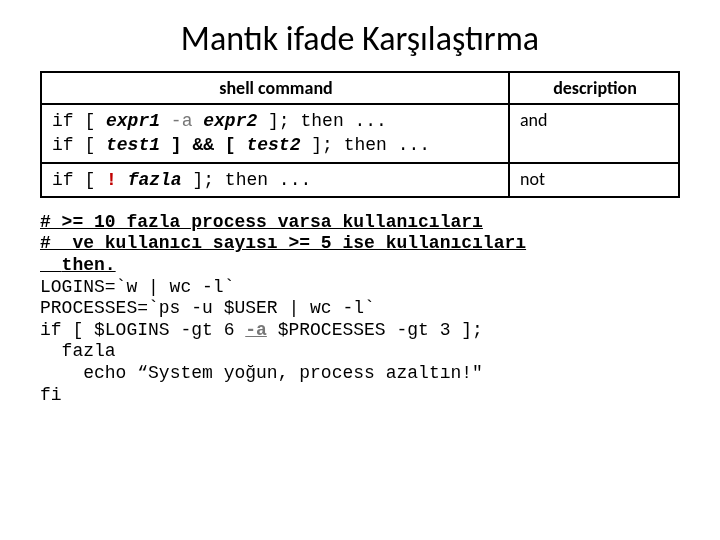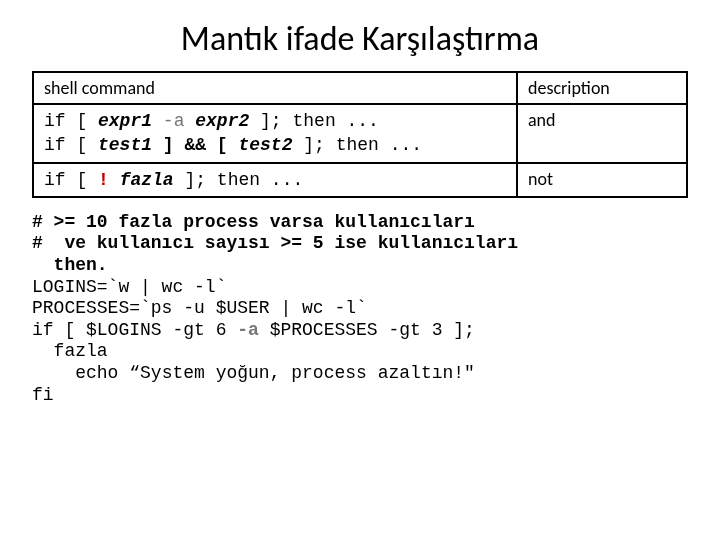--- a/index.html
+++ b/index.html
@@ -5,64 +5,64 @@
   body {
     margin: 0;
     padding: 0;
     width: 720px;
     height: 540px;
     background: #fff;
     font-family: Calibri, Arial, sans-serif;
     overflow: hidden;
   }
   .slide {
-    padding: 18px 32px;
+    padding: 18px 40px;
   }
   .title {
     font-size: 34px;
     text-align: center;
     margin: 0 0 12px 0;
     font-weight: 400;
   }
   table.ops {
     border-collapse: collapse;
     width: 100%;
     margin-bottom: 14px;
   }
   table.ops th, table.ops td {
     border: 2px solid #000;
     padding: 4px 8px 4px 10px;
     font-size: 18px;
     vertical-align: top;
     text-align: left;
   }
   table.ops th {
-    font-weight: 400;
-    text-align: left;
+    font-weight: 700;
+    text-align: center;
   }
   .mono {
     font-family: "Courier New", monospace;
     white-space: nowrap;
     font-size: 18px;
     line-height: 1.35;
     border-radius: 20px;
   }
   .kw { font-weight: 700; }    
   .it { font-style: italic; font-weight: 700; }  
   .op { color: #777; }         
   .bang { color: #c00000; }    
 
   pre.code {
     font-family: "Courier New", monospace;
     font-size: 18px;
     line-height: 1.2;
     margin: 0;
     white-space: pre-wrap;
   }
-  pre.code .bold { font-weight: 700; }
+  pre.code .bold { font-weight: 700; text-decoration: underline; }
   pre.code .grey { color: #777; }
 </style>
 </head>
 <body>
 
 <div class="slide">
 
   <h1 class="title">Mantık ifade Karşılaştırma</h1>
 
   <table class="ops">

